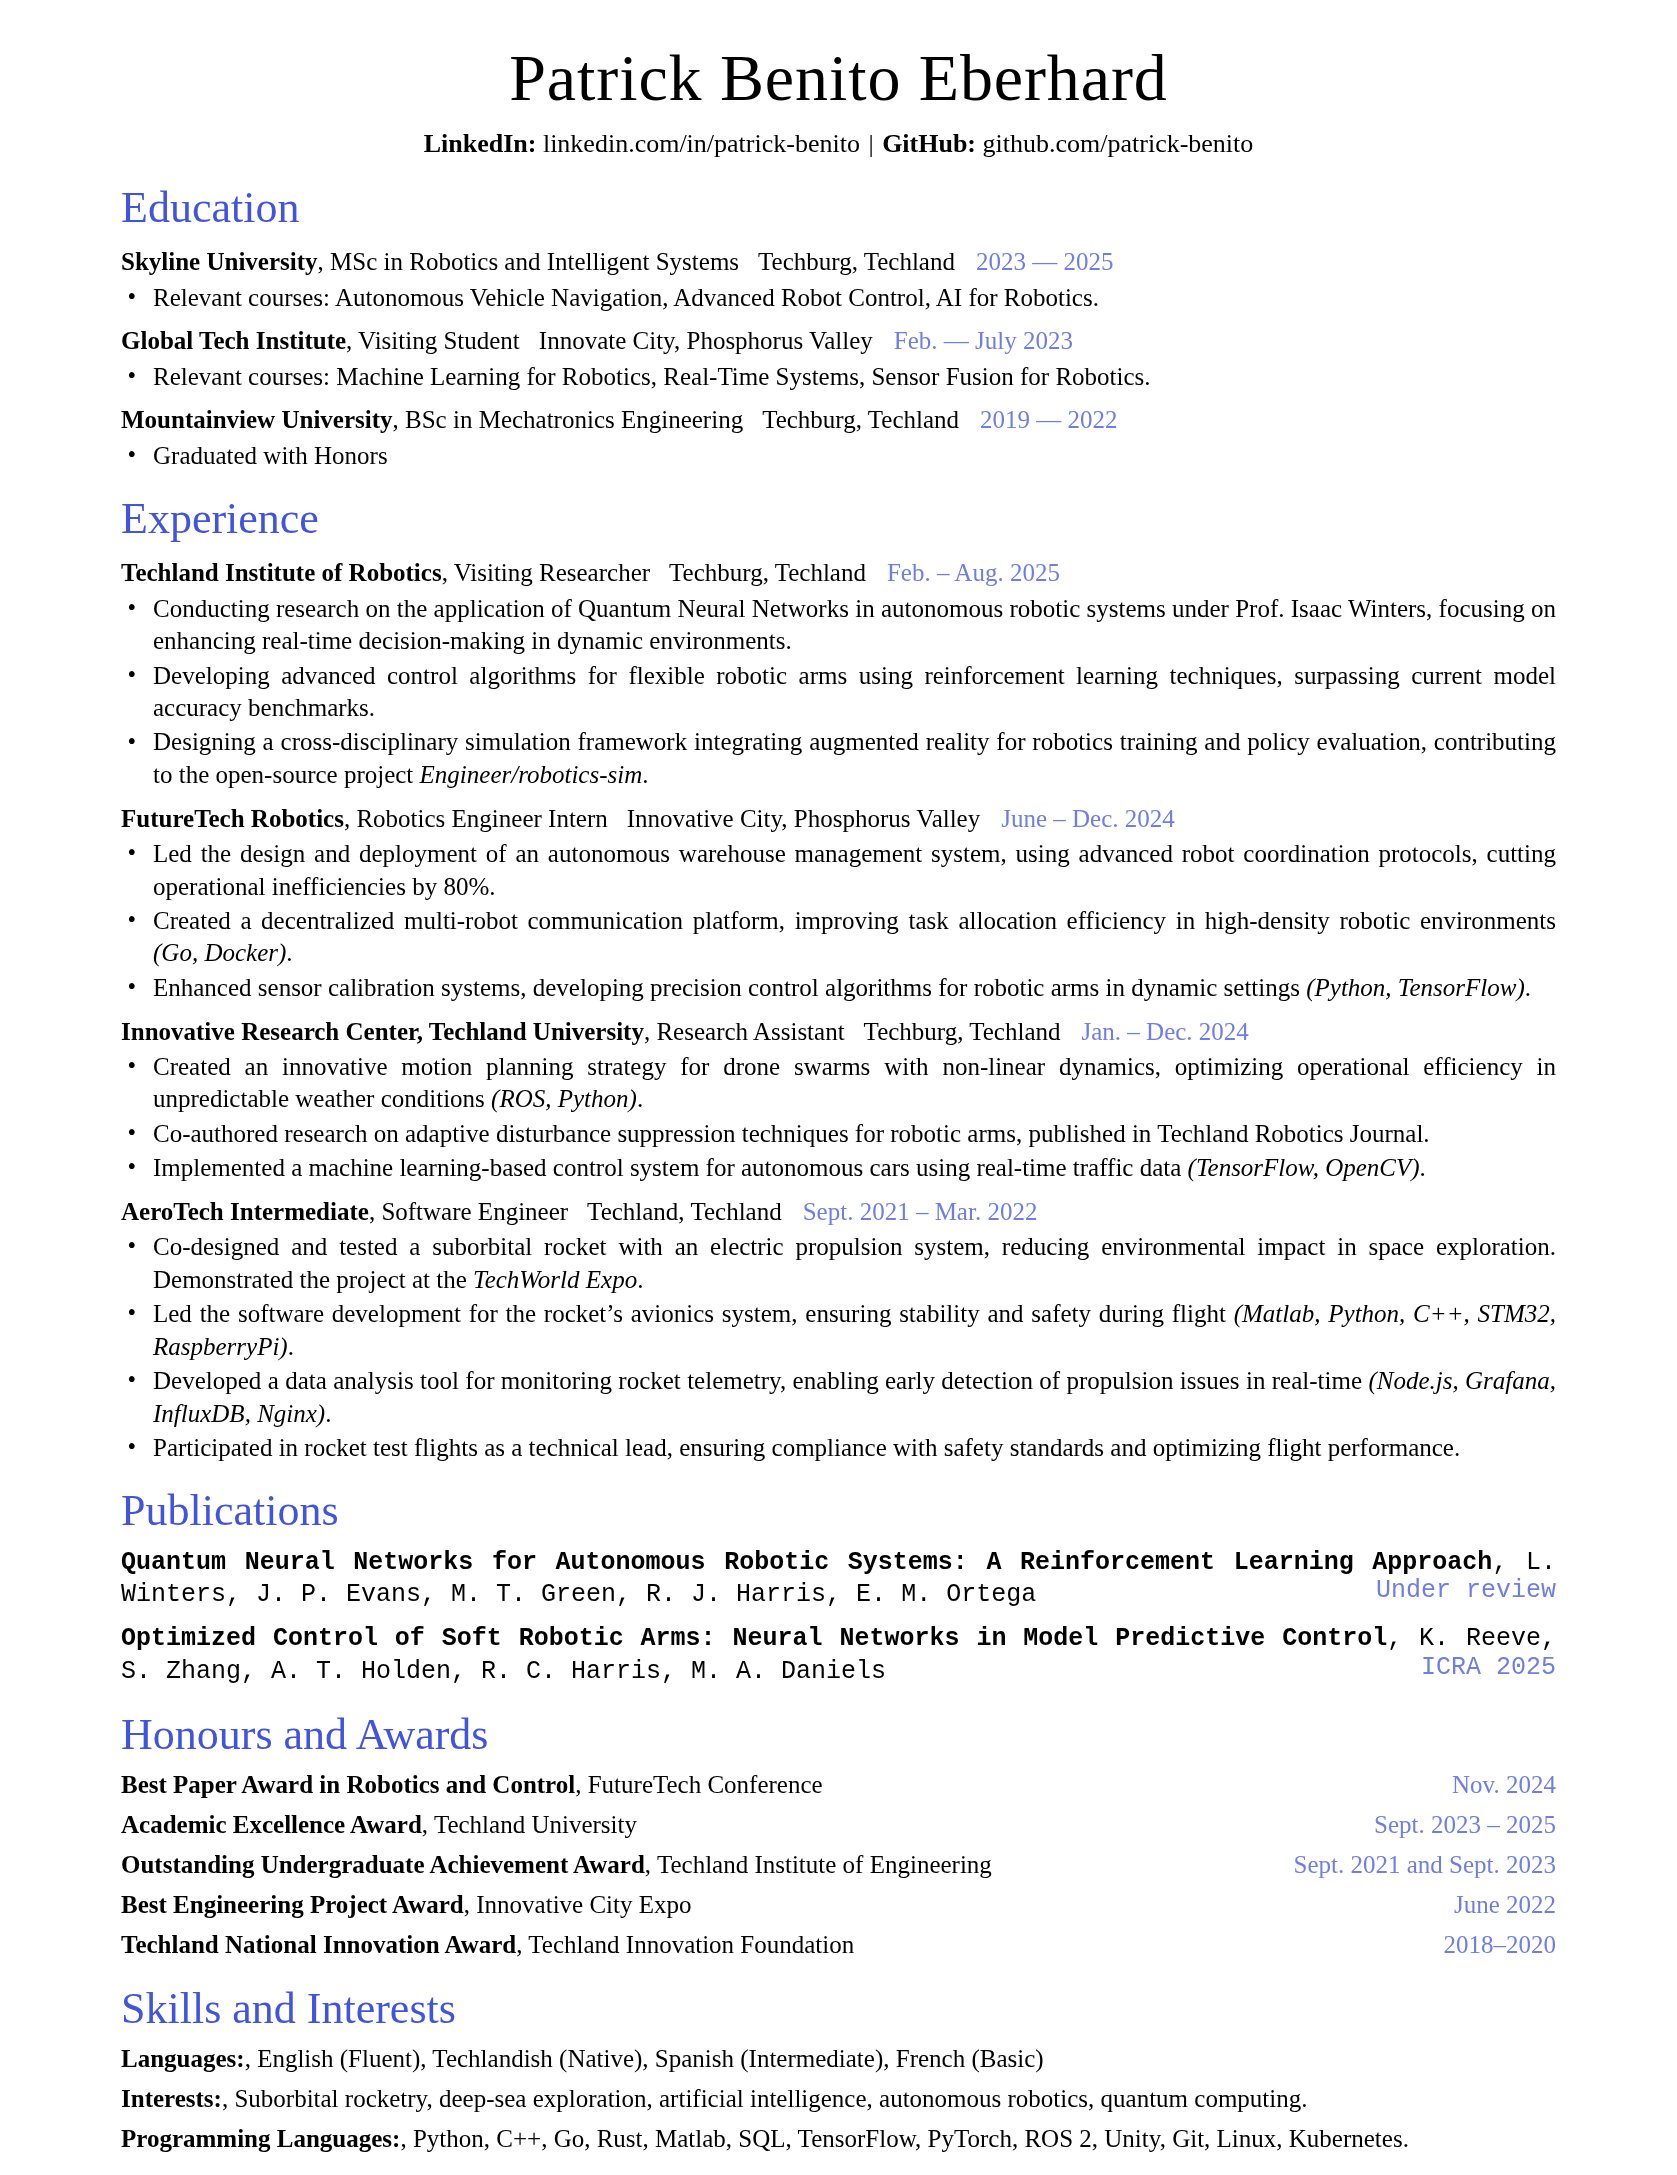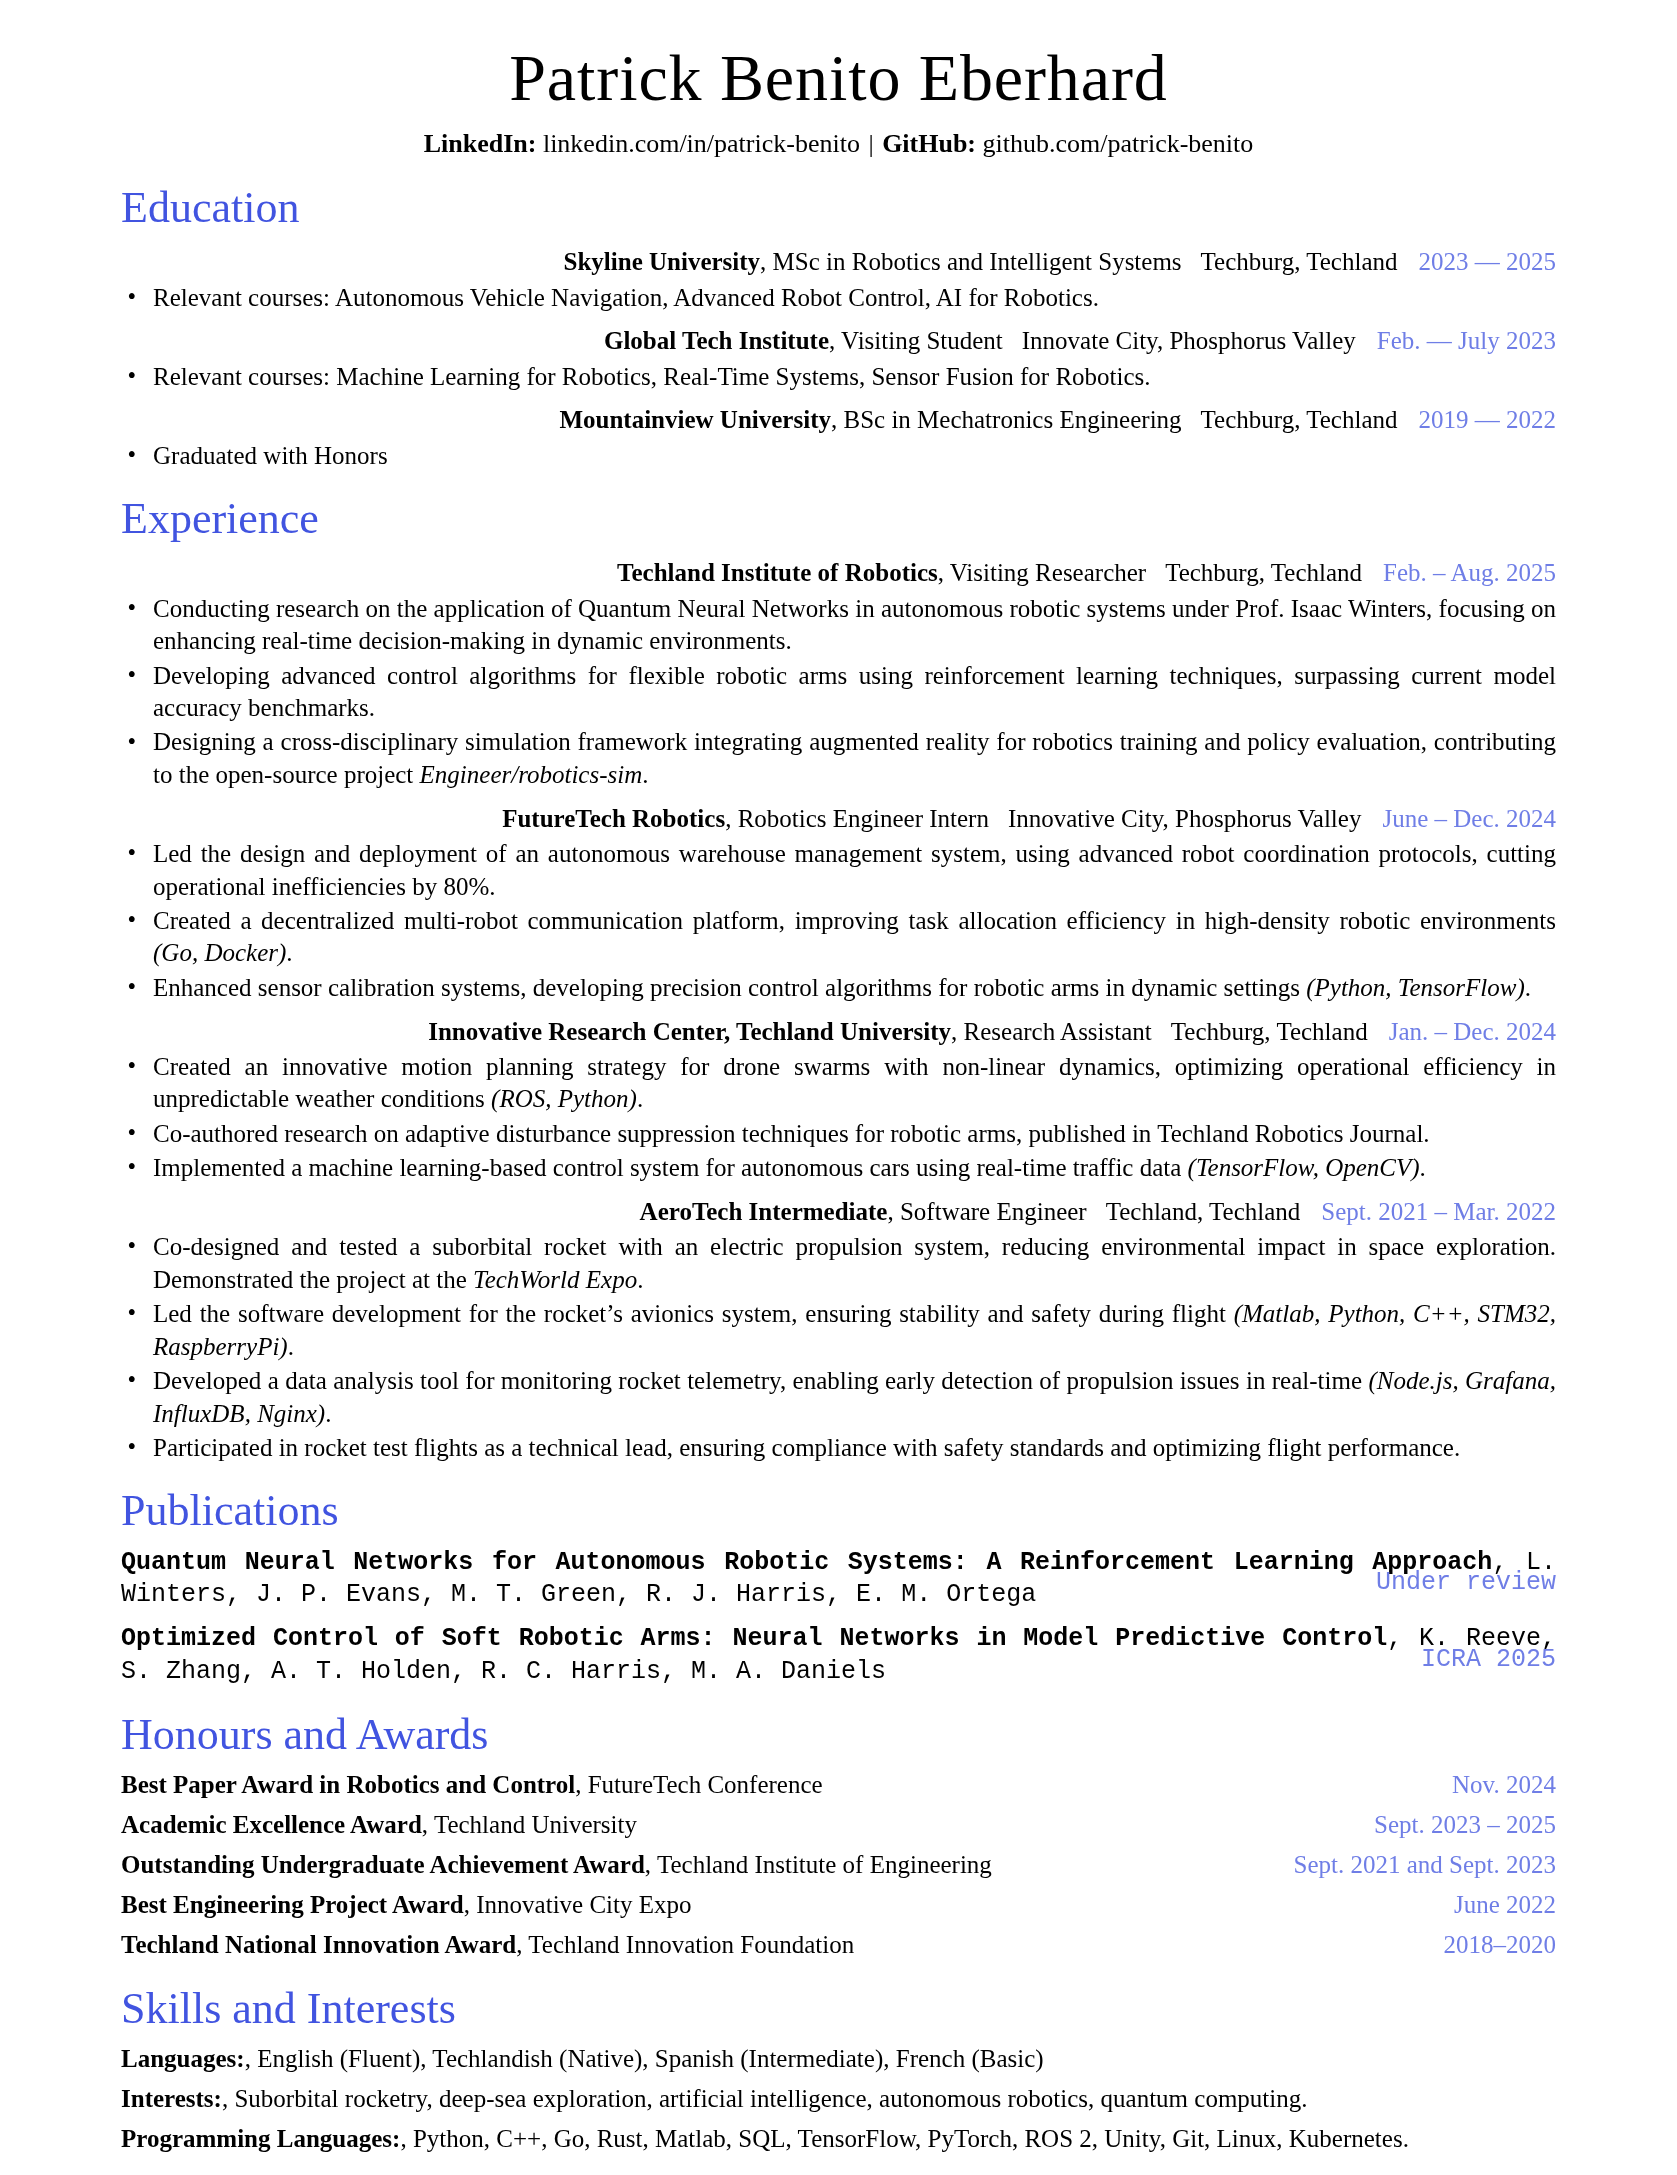--- a/index.html
+++ b/index.html
@@ -17,35 +17,35 @@
     font-size:66px;font-weight:400;text-align:center;margin:3.8px 0 13px 0;line-height:1.1;
     letter-spacing:0.9px;
   }
   .contact{text-align:center;font-size:26px;margin:1.9px 0;}
   .contact .lbl{font-weight:700;}
   .contact .sep{padding:0 8.5px;}
   .sec-title{
     color:var(--accent);font-size:44px;font-weight:400;margin:21px 0 5.6px 0;line-height:1.2;
   }
   .entry{margin-top:11.3px;}
-  .entry-head{display:flex;justify-content:flex-end;align-items:baseline;}
+  .entry-head{display:flex;justify-content:flex-start;align-items:baseline;}
   .org{font-weight:700;}
   .entry-right{white-space:nowrap;margin-left:19px;}
   .date{color:var(--datecol);margin-left:21px;}
   ul.bullets{list-style:none;margin:2.8px 0 0 0;padding:0;}
   ul.bullets li{
     position:relative;padding-left:32px;margin:1.9px 0;text-align:justify;
   }
   ul.bullets li::before{
     content:"\2022";position:absolute;left:6.6px;top:-0.9px;font-size:24.5px;
   }
   .it{font-style:italic;}
   .pub{position:relative;margin:8.5px 0 11.3px 0;text-align:justify;font-family:Liberation Mono, monospace;}
   .pub-title{font-weight:700;}
-  .pub-tag{position:absolute;right:0;bottom:12px;color:var(--datecol);}
+  .pub-tag{position:absolute;right:0;bottom:4px;color:var(--datecol);}
   .award{display:flex;justify-content:space-between;align-items:baseline;margin:7.5px 0;}
   .award-name{font-weight:700;}
   .award-date{color:var(--datecol);white-space:nowrap;margin-left:19px;}
   .skill{margin:7.5px 0;}
   .skill .lbl{font-weight:700;}
 </style>
 </head>
 <body>
 
 <div class="page">

